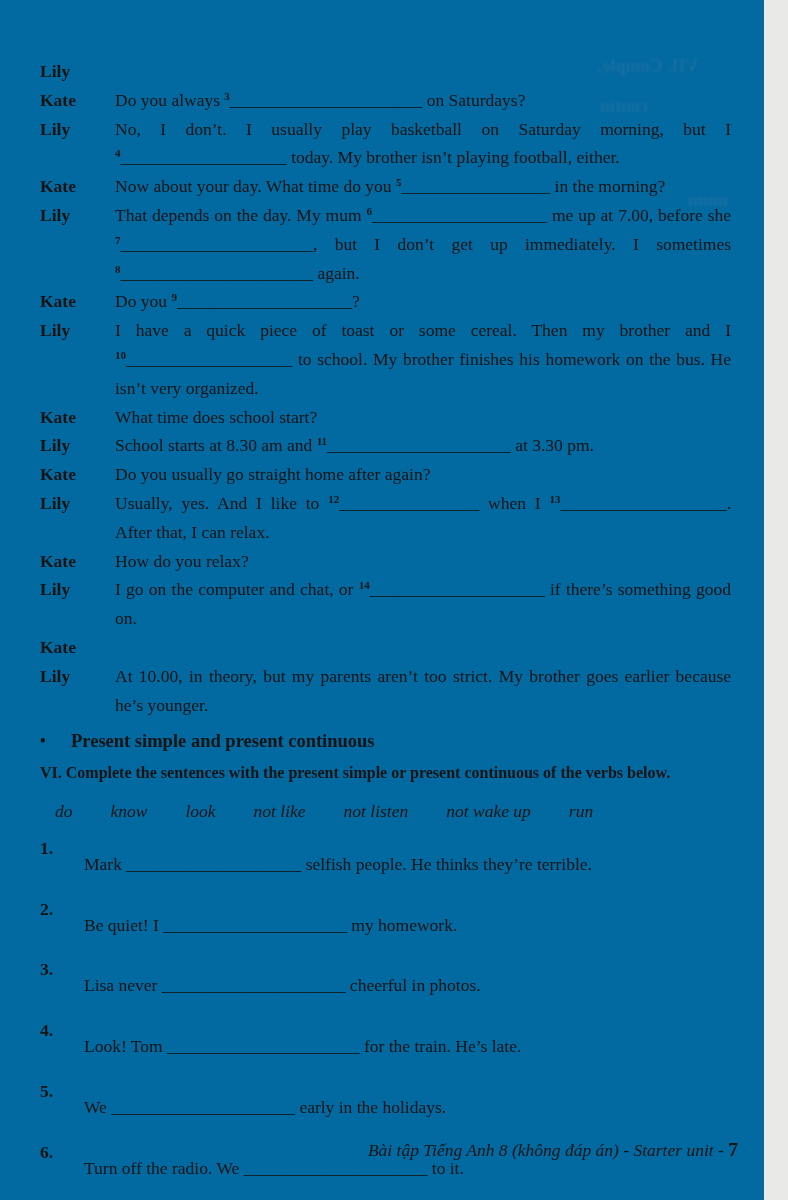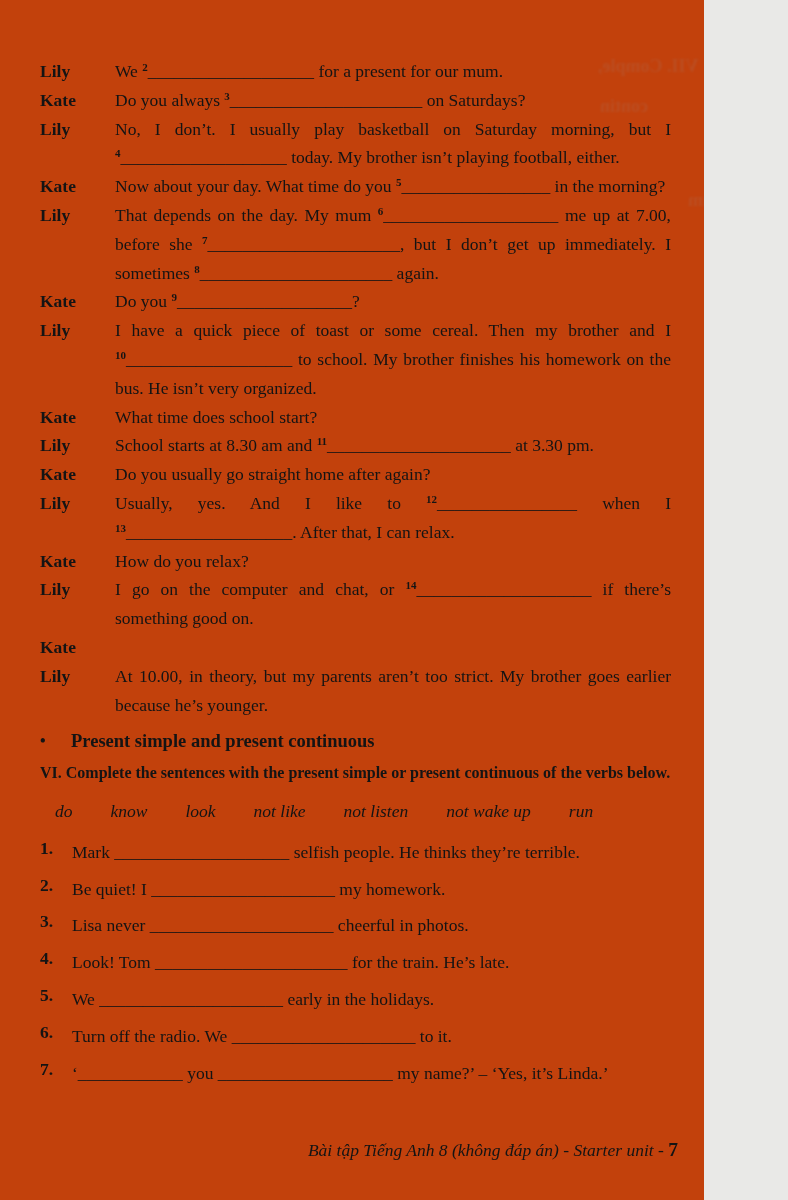--- a/index.html
+++ b/index.html
@@ -1,18 +1,18 @@
 <!DOCTYPE html>
 <html><head>
 <meta charset="utf-8">
 <style>
   html,body{margin:0;padding:0;background:#e9e9e7;}
   .page{
-    position:relative;width:704px;height:1200px;box-sizing:border-box;
-    background:#c2410c;color:#141414;overflow:hidden;
+    position:relative;width:764px;height:1200px;box-sizing:border-box;
+    background:#0369a1;color:#141414;overflow:hidden;
     padding:57px 33px 8px 40px;
     font-family:"Liberation Serif",serif;
     font-size:17.5px;line-height:28.8px;
   }
   
   .bleed-layer{position:absolute;top:0;left:0;width:100%;height:100%;pointer-events:none;}
   .bleed-layer span{
     position:absolute;display:inline-block;transform:scaleX(-1);
     color:#93a0ad;opacity:.13;filter:blur(1px);
     font-weight:bold;font-size:18px;white-space:nowrap;
@@ -32,41 +32,40 @@
   }
   .bullet-row{display:flex;margin-top:8px;font-weight:bold;font-size:18.5px;}
   .bullet{flex:0 0 31px;width:31px;font-size:16px;}
   .vi{font-weight:bold;font-size:16px;margin-top:3px;padding-left:30px;text-indent:-30px;}
   
   .verbbank{font-style:italic;margin:9px 0 0 15px;display:flex;gap:38px;}
   
   .exlist{margin-top:8px;}
   .exrow{display:flex;}
   .exnum{flex:0 0 28px;width:28px;font-weight:bold;}
-  .extext{flex:1;margin:4px;}
+  .extext{flex:1;margin:16px;}
   
   .footer{position:absolute;top:1136px;right:26px;font-style:italic;font-size:17.5px;}
   .footer .pg{font-style:normal;font-weight:bold;font-size:19.5px;}
 </style>
 </head>
 <body>
 
 <div class="page">
 
   <div class="bleed-layer">
       <span class="bleed-0">VII. Comple,</span>
       <span class="bleed-1">contin</span>
       <span class="bleed-2">mum</span>
     </div>
 
   <section>
     <div>
         <div class="drow">
           <div class="speaker">Lily</div>
-          <p class="dtext">We <span class="sup">2</span>___________________ for a present for our mum.</p>
         </div>
         <div class="drow">
           <div class="speaker">Kate</div>
           <p class="dtext">Do you always <span class="sup">3</span>______________________ on Saturdays?</p>
         </div>
         <div class="drow">
           <div class="speaker">Lily</div>
           <p class="dtext">No, I don’t. I usually play basketball on Saturday morning, but I <span class="sup">4</span>___________________ today. My brother isn’t playing football, either.</p>
         </div>
         <div class="drow">

